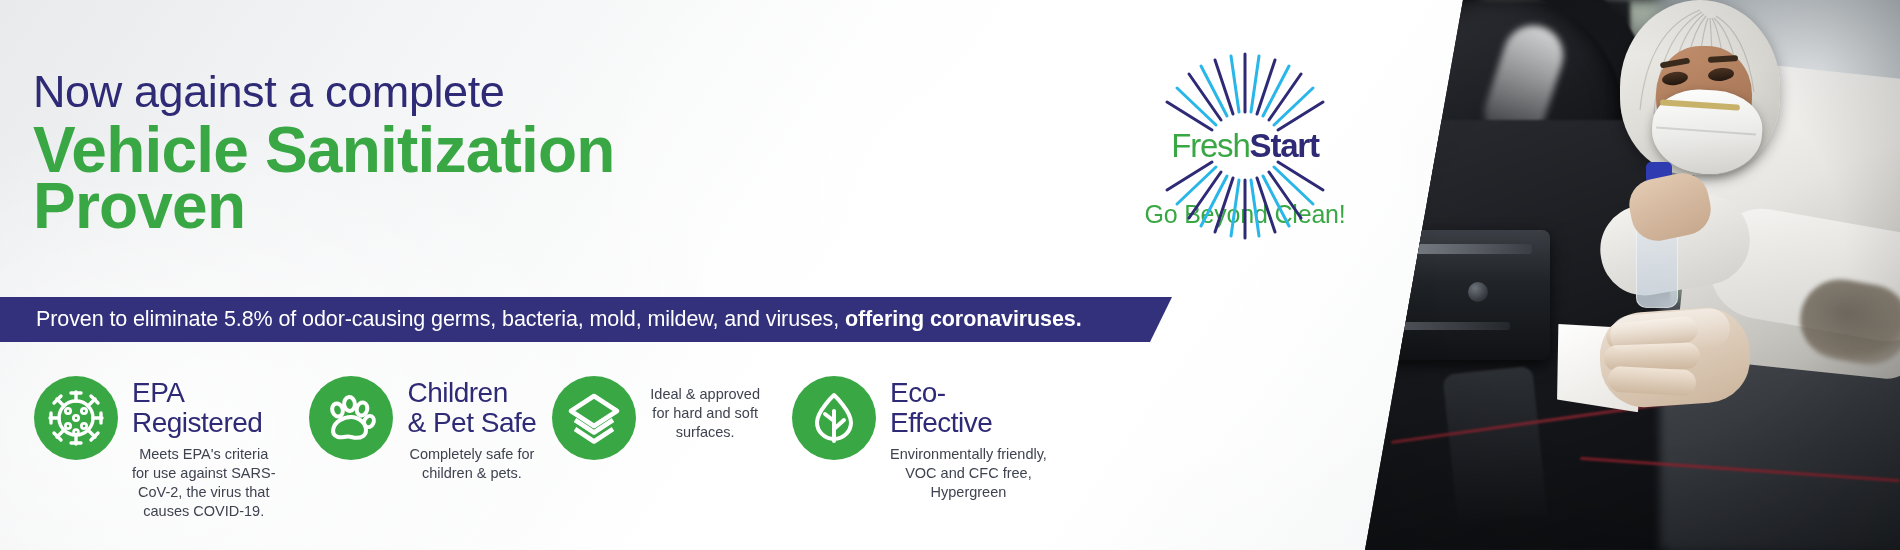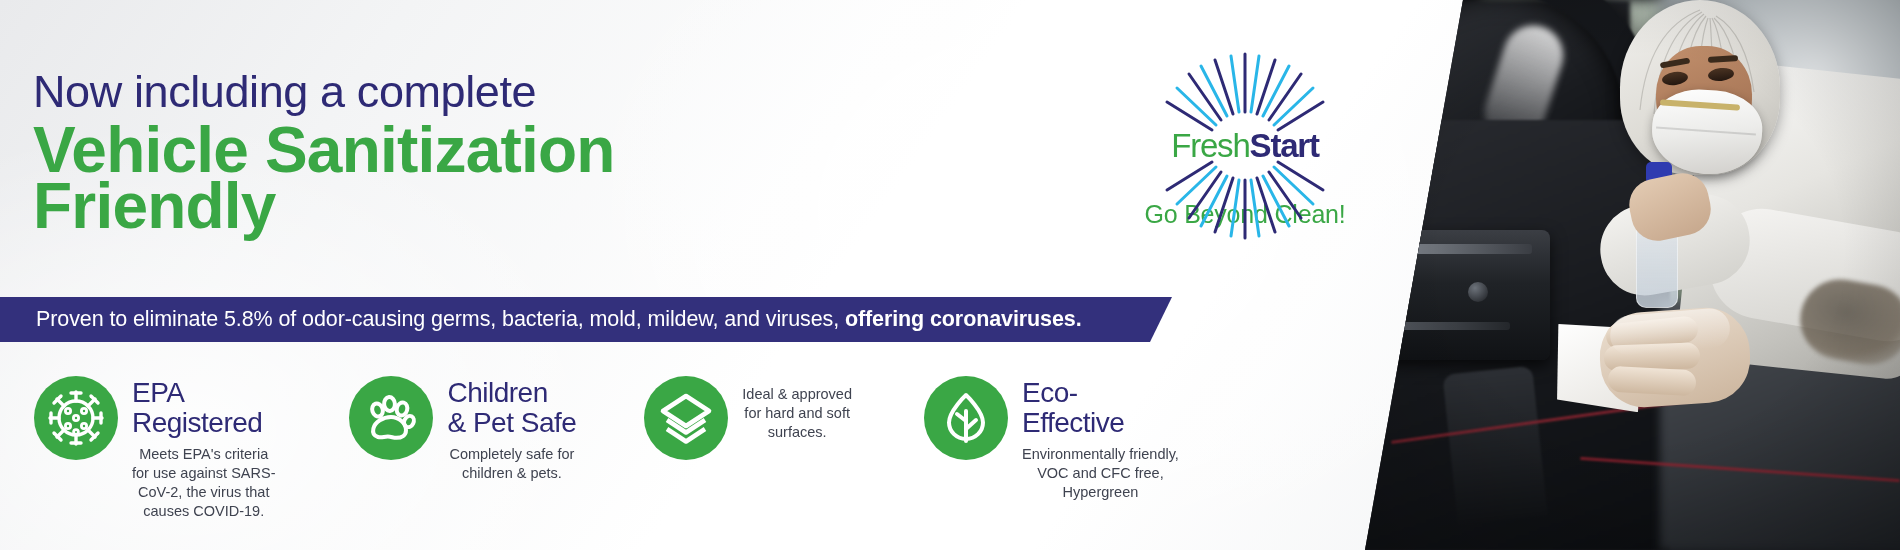--- a/index.html
+++ b/index.html
@@ -57,24 +57,24 @@
     position:absolute;left:0;top:297px;width:1172px;height:45px;background:#33307c;
     clip-path:polygon(0 0, 100% 0, calc(100% - 22px) 100%, 0 100%);
     display:flex;align-items:center;
   }
   .strip-text{
     margin-left:36px;color:#ffffff;font-size:21.5px;letter-spacing:-.1px;white-space:nowrap;
   }
   .strip-text b{font-weight:700;}
 
   
-  .features{position:absolute;left:34px;top:378px;display:flex;align-items:flex-start;gap:40px;}
+  .features{position:absolute;left:34px;top:378px;display:flex;align-items:flex-start;}
   .feature{display:flex;align-items:flex-start;}
   .f-gap1{margin-right:34px;}
-  .f-gap2{margin-right:28px;}
+  .f-gap2{margin-right:16px;}
   .f-gap3{margin-right:32px;}
   .circle{
     width:84px;height:84px;border-radius:50%;background:#3aa745;
     flex:0 0 84px;display:flex;align-items:center;justify-content:center;margin-top:-2px;
   }
   .f-text{margin-left:14px;}
   .f-title{
     color:#2e2a75;font-size:28px;line-height:30px;font-weight:400;letter-spacing:-.5px;
     white-space:pre-line;
   }
@@ -252,23 +252,23 @@
 </style>
 </head>
 <body>
 
 <div class="banner">
 
   <div class="sheen"></div>
   <div class="sheen2"></div>
 
   <div class="headline">
-    <div class="h-line1">Now including a complete</div>
+    <div class="h-line1">Now against a complete</div>
     <div class="h-line2">Vehicle Sanitization</div>
-    <div class="h-line3">Friendly</div>
+    <div class="h-line3">Proven</div>
   </div>
 
   <div class="logo-block">
     <div class="logo-wrap">
       <svg class="burst" width="230" height="230" viewBox="0 0 230 230">
         <g stroke-linecap="round">
           <g transform="translate(115,115)">
 
             <g stroke="#2e2a75" stroke-width="3">
               <line x1="0" y1="-34" x2="0" y2="-92"></line>

